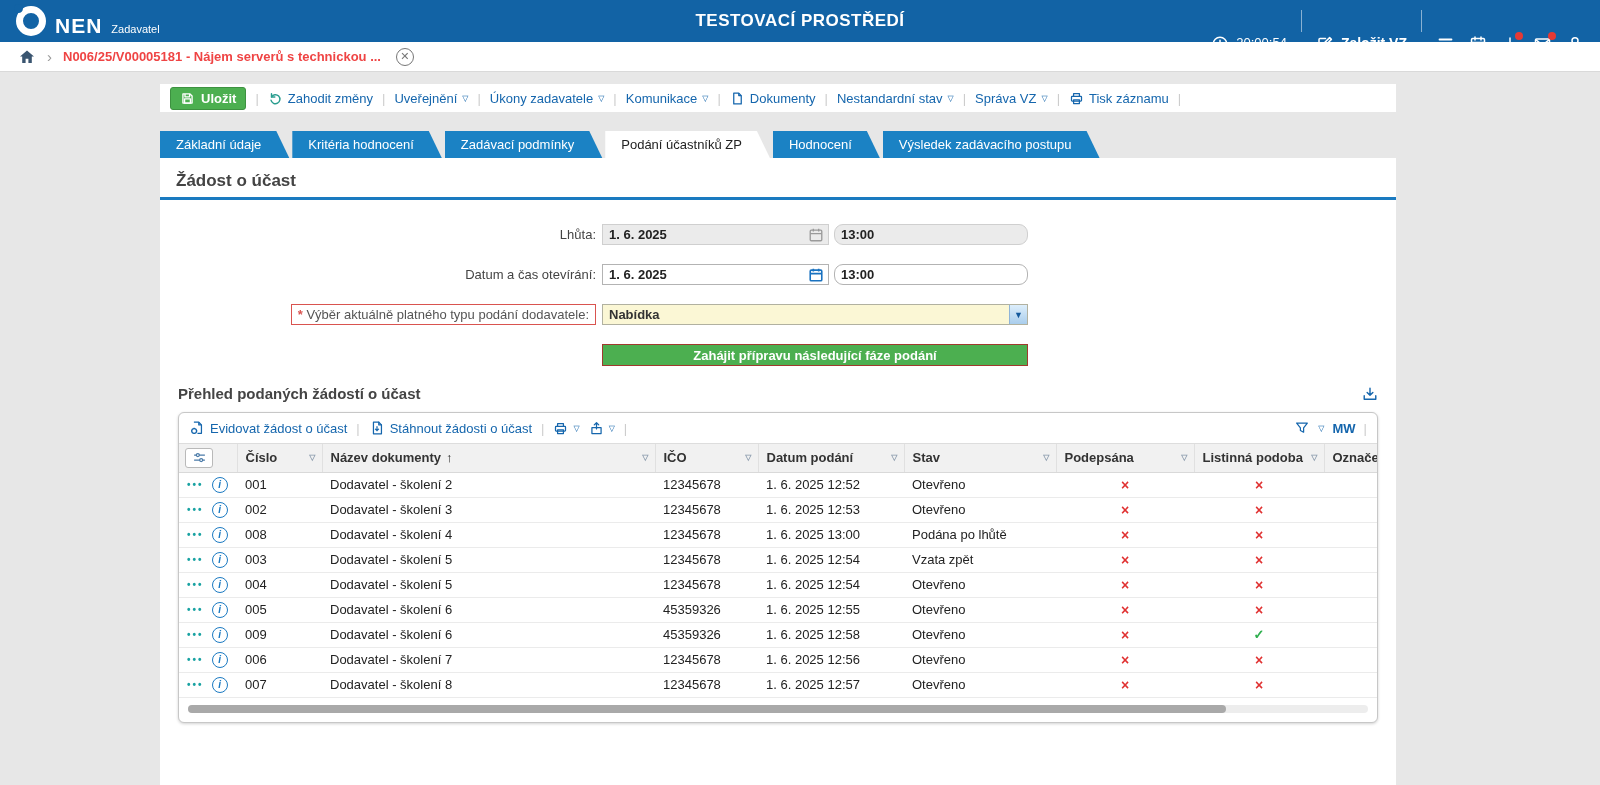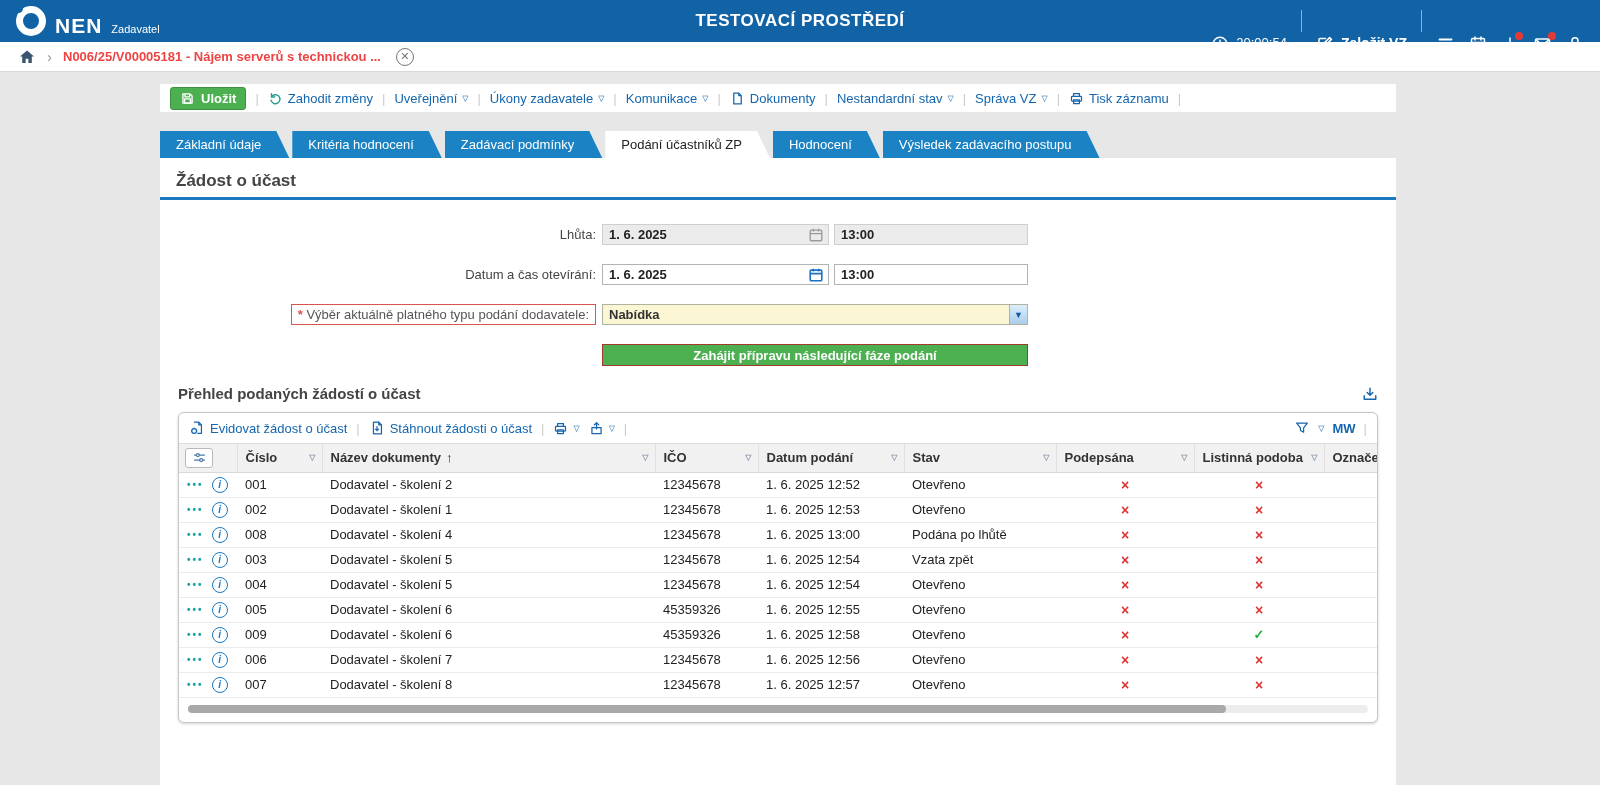--- a/index.html
+++ b/index.html
@@ -51,21 +51,21 @@
 
   
   .form { margin-top: 24px; }
   .form-row { display: flex; align-items: center; margin-bottom: 19px; }
   .form-label { width: 436px; text-align: right; color: #444; padding-right: 0; flex: none; }
   .fields { display: flex; gap: 5px; width: 426px; margin-left: 6px; }
   .inp { height: 21px; display: flex; align-items: center; padding: 0 6px; font-weight: 700; color: #222; position: relative; }
   .inp.ro { background: #ebebeb; border: 1px solid #cfcfcf; }
   .inp.rw { background: #fff; border: 1px solid #b3b3b3; }
   .inp-date { width: 227px; }
-  .inp-time { width: 194px; }
+  .inp-time { width: 194px; border-radius: 9px; }
   .inp .cal { position: absolute; right: 4px; top: 2px; }
   .red-box { display: inline-block; border: 1px solid #d9534f; padding: 2px 6px; color: #555; text-align: right; }
   .red-box .star { color: #d9534f; font-weight: 700; }
   .select { width: 426px; height: 21px; background: #fbf7d5; border: 1px solid #b1b1a0; display: flex; align-items: center; justify-content: space-between; padding-left: 6px; font-weight: 700; cursor: pointer; }
   .select-btn { width: 18px; height: 19px; background: linear-gradient(#ddeefb, #a9cdec); border-left: 1px solid #8fb4d8; display: flex; align-items: center; justify-content: center; color: #14599c; font-size: 9px; }
   .btn-phase { width: 426px; height: 22px; background: #4caf50; border: 1px solid #a03a2e; color: #fff; font-weight: 700; font-size: 13px; cursor: pointer; font-family: "Liberation Sans", sans-serif; }
 
   
   .list-header { display: flex; align-items: center; justify-content: space-between; margin-top: 14px; padding: 0 18px; }
   .list-title { font-size: 15px; font-weight: 700; color: #444; }
@@ -405,21 +405,21 @@
                 <td></td>
               </tr>
               <tr>
                 <td>
                   <span class="c-actions">
                     <span class="row-menu">•••</span>
                     <span class="info-i">i</span>
                   </span>
                 </td>
                 <td>002</td>
-                <td>Dodavatel - školení 1</td>
+                <td>Dodavatel - školení 3</td>
                 <td>12345678</td>
                 <td>1. 6. 2025 12:53</td>
                 <td>Otevřeno</td>
                 <td class="c-center"><span class="mark-x">×</span></td>
                 <td class="c-center"><span class="mark-x">×</span></td>
                 <td></td>
               </tr>
               <tr>
                 <td>
                   <span class="c-actions">

